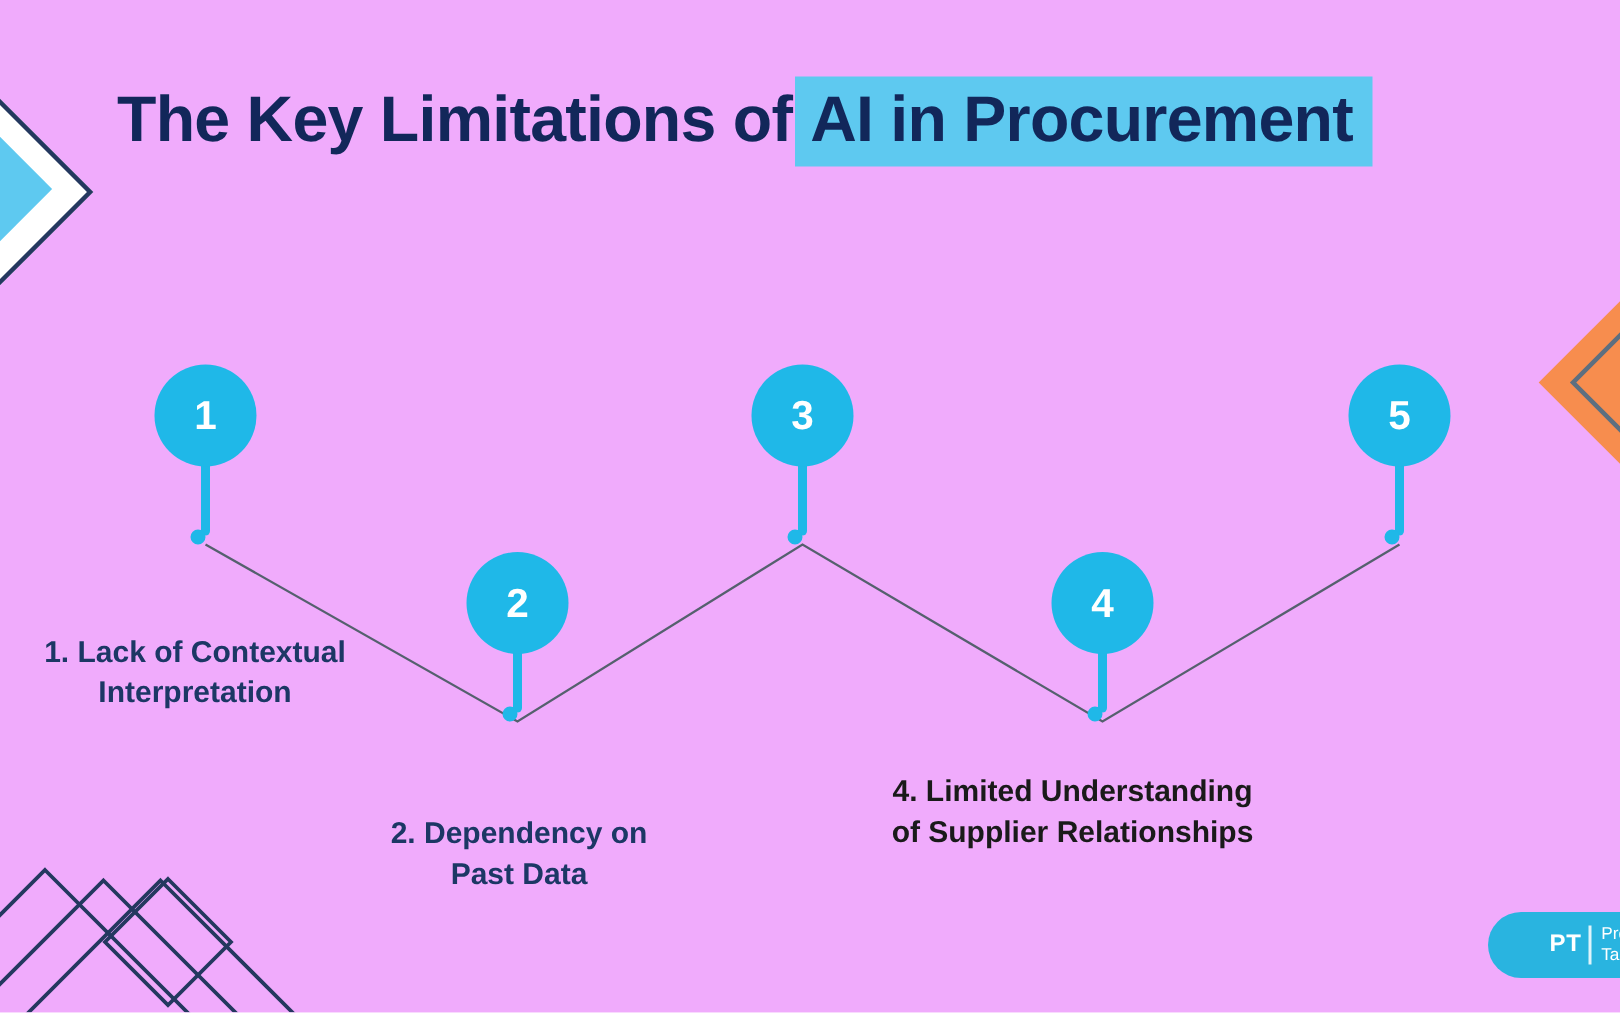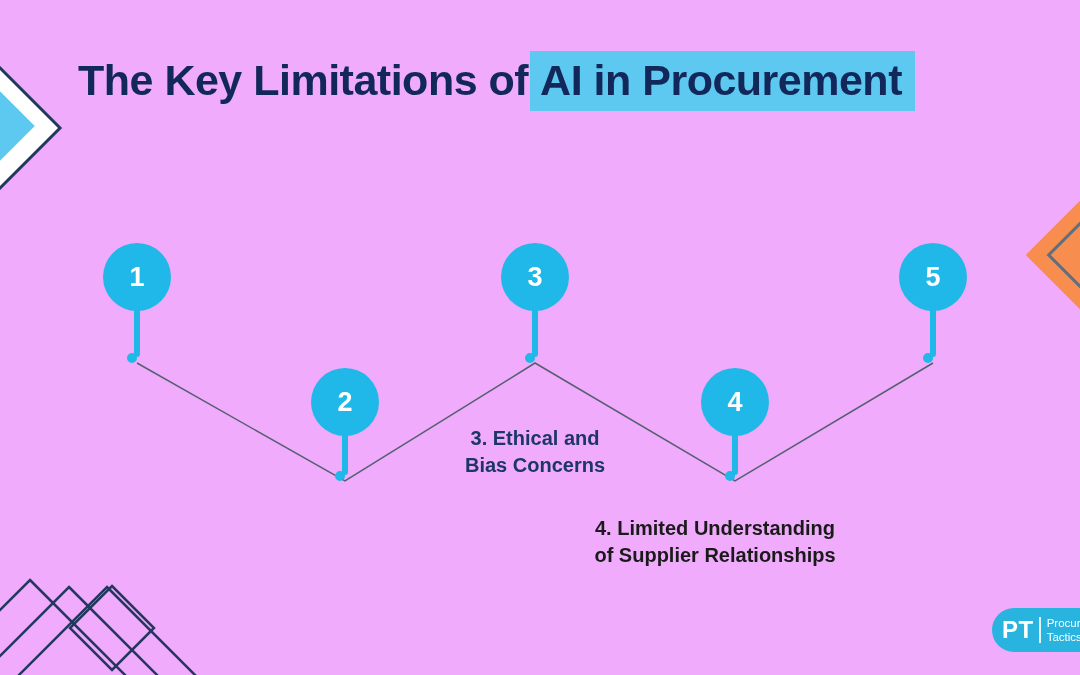--- a/index.html
+++ b/index.html
@@ -57,21 +57,21 @@
   .lab1{left:10px;top:422px;width:240px;}
   .lab2{left:226px;top:543px;width:240px;}
   .lab3{left:415px;top:425px;width:240px;}
   .lab4{left:564px;top:515px;width:302px;}
   .lab5{left:834px;top:409px;width:200px;}
 
   
   .logo{position:absolute;left:992px;top:608px;width:112px;height:44px;
         background:var(--logo-cyan);border-radius:22px;display:flex;align-items:center;
         padding:0 8px 0 10px;color:#fff;}
-  .logo-abbr{font-size:24px;font-weight:700;letter-spacing:0.5px;}
+  .logo-abbr{font-size:16px;font-weight:700;letter-spacing:0.5px;margin-left:31px;}
   .logo-div{width:2px;height:26px;background:rgba(255,255,255,0.85);margin:0 6px 0 5px;flex:none;}
   .logo-name{font-size:11.5px;line-height:14px;font-weight:400;white-space:nowrap;}
 </style>
 </head>
 <body>
 
 <div class="canvas">
 
   <div class="deco deco-left-outline"></div>
   <div class="deco deco-left-fill"></div>
@@ -112,22 +112,24 @@
   <div class="bubble bub3">
       <span>3</span>
     </div>
   <div class="bubble bub4">
       <span>4</span>
     </div>
   <div class="bubble bub5">
       <span>5</span>
     </div>
 
-  <div class="label navy lab3">3. Ethical and
-Bias Concerns</div>
+  <div class="label navy lab1">1. Lack of Contextual
+Interpretation</div>
+  <div class="label navy lab2">2. Dependency on
+Past Data</div>
   <div class="label dark lab4">4. Limited Understanding
 of Supplier Relationships</div>
 
   <div class="logo">
     <span class="logo-abbr">PT</span>
     <span class="logo-div"></span>
     <span class="logo-name">
       <span style="display:block">Procurement</span>
       <span style="display:block">Tactics</span>
     </span>

